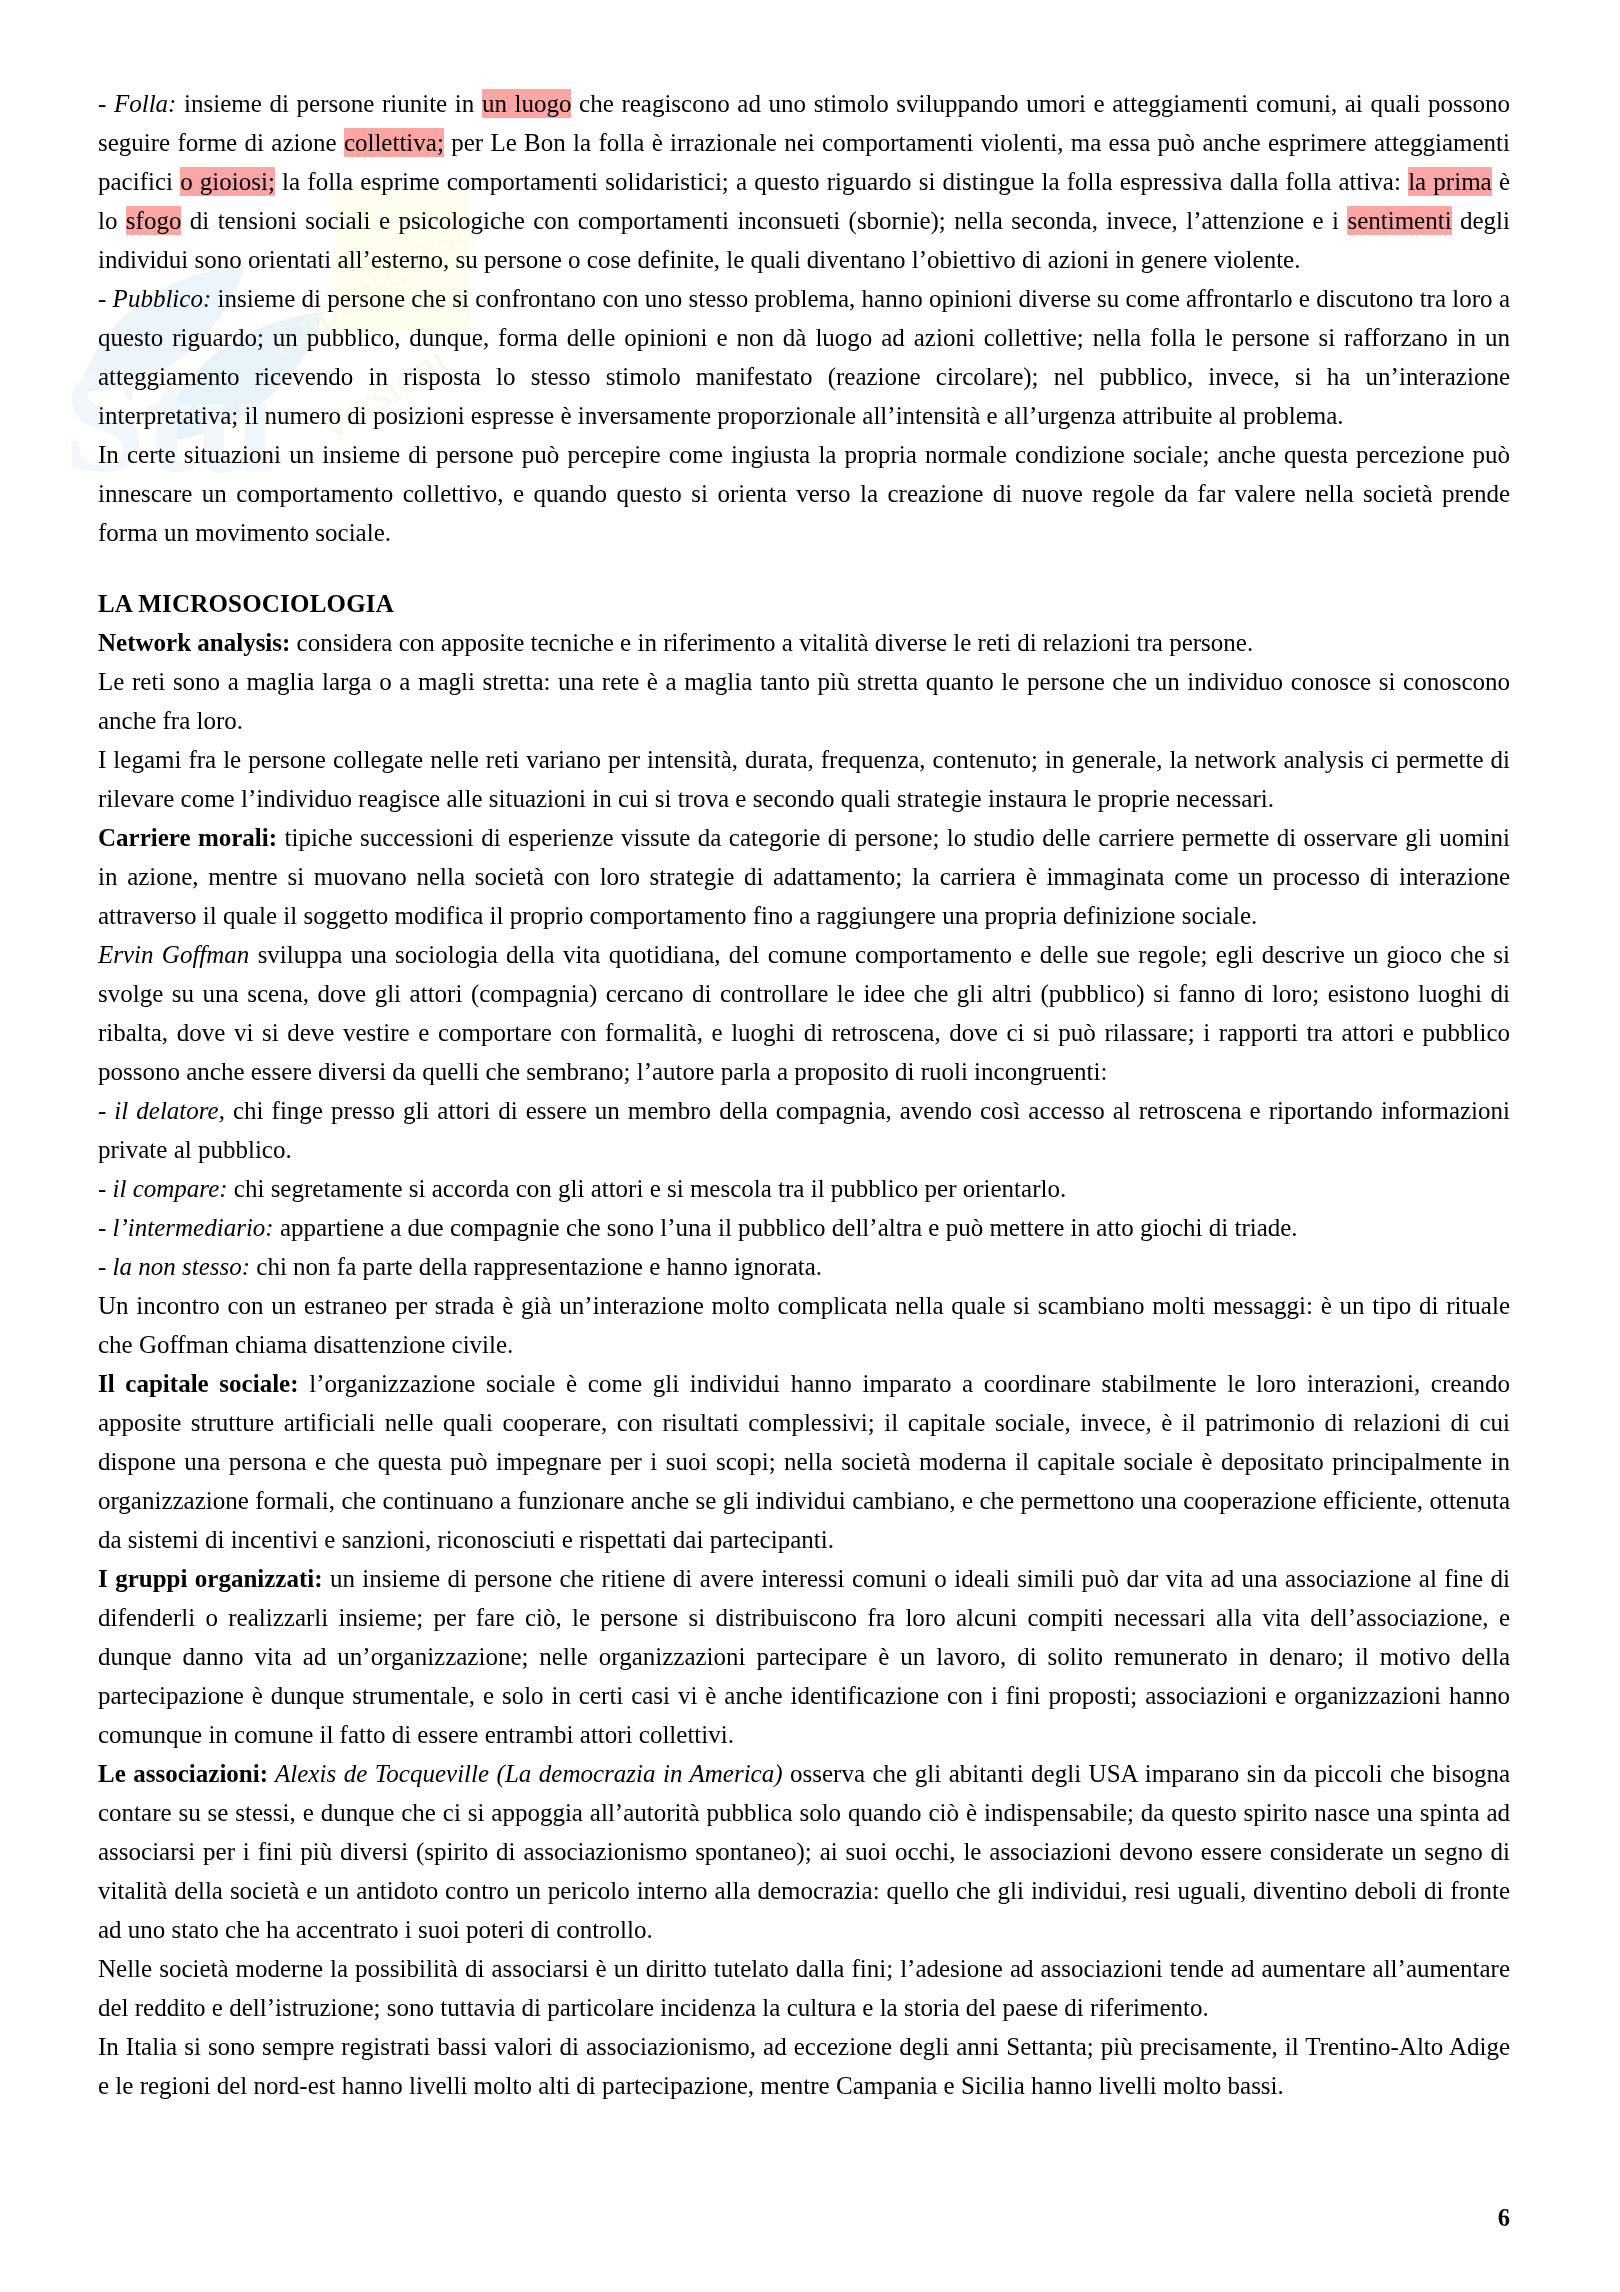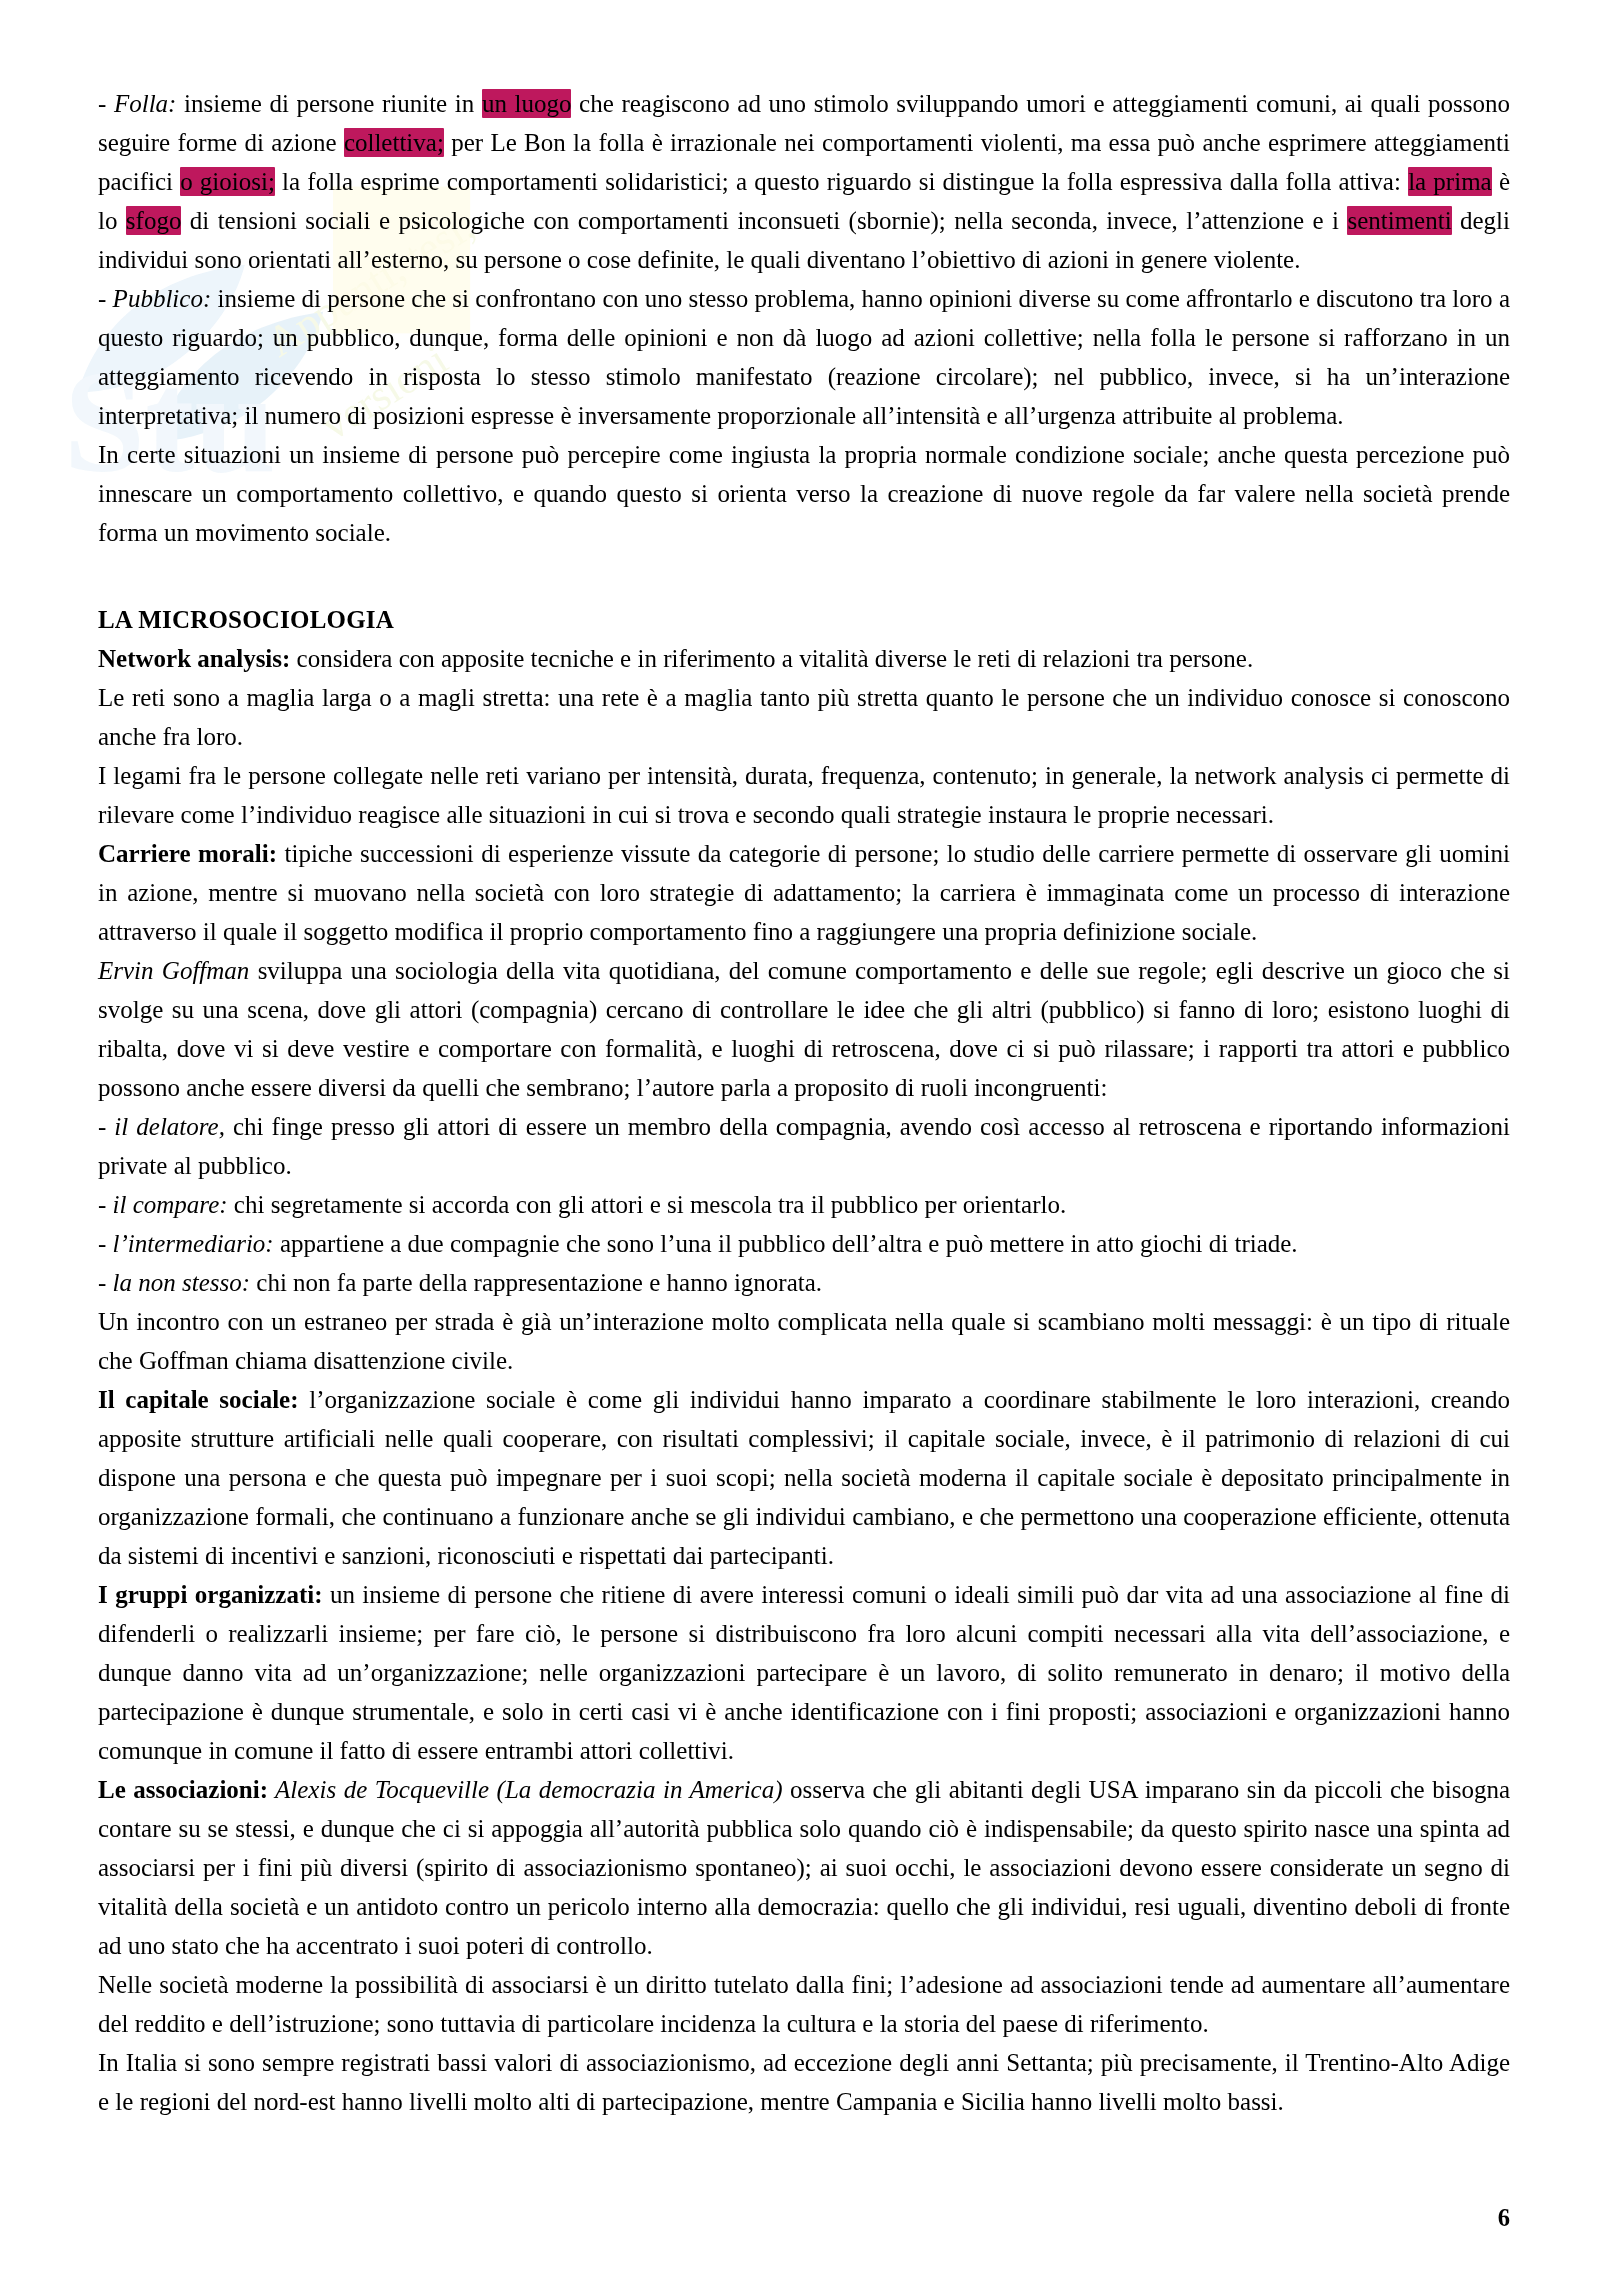--- a/index.html
+++ b/index.html
@@ -43,26 +43,26 @@
     line-height: 39px;
     text-align: justify;
     text-justify: inter-word;
   }
   .it { font-style: italic; }
   .bd { font-weight: bold; }
   .section-title {
     font-weight: bold;
     font-size: 25px;
     line-height: 39px;
-    margin-top: 48px;
+    margin-top: 32px;
     margin-bottom: 0;
     letter-spacing: 0.2px;
   }
   .hl {
-    background: #be185d;
+    background: #fca5a5;
     padding: 1px 0;
     border-radius: 1px;
   }
   .page-number {
     position: absolute;
     right: 110px;
     bottom: 61px;
     font-size: 24.5px;
     font-weight: bold;
     font-family: "Liberation Serif", serif;

